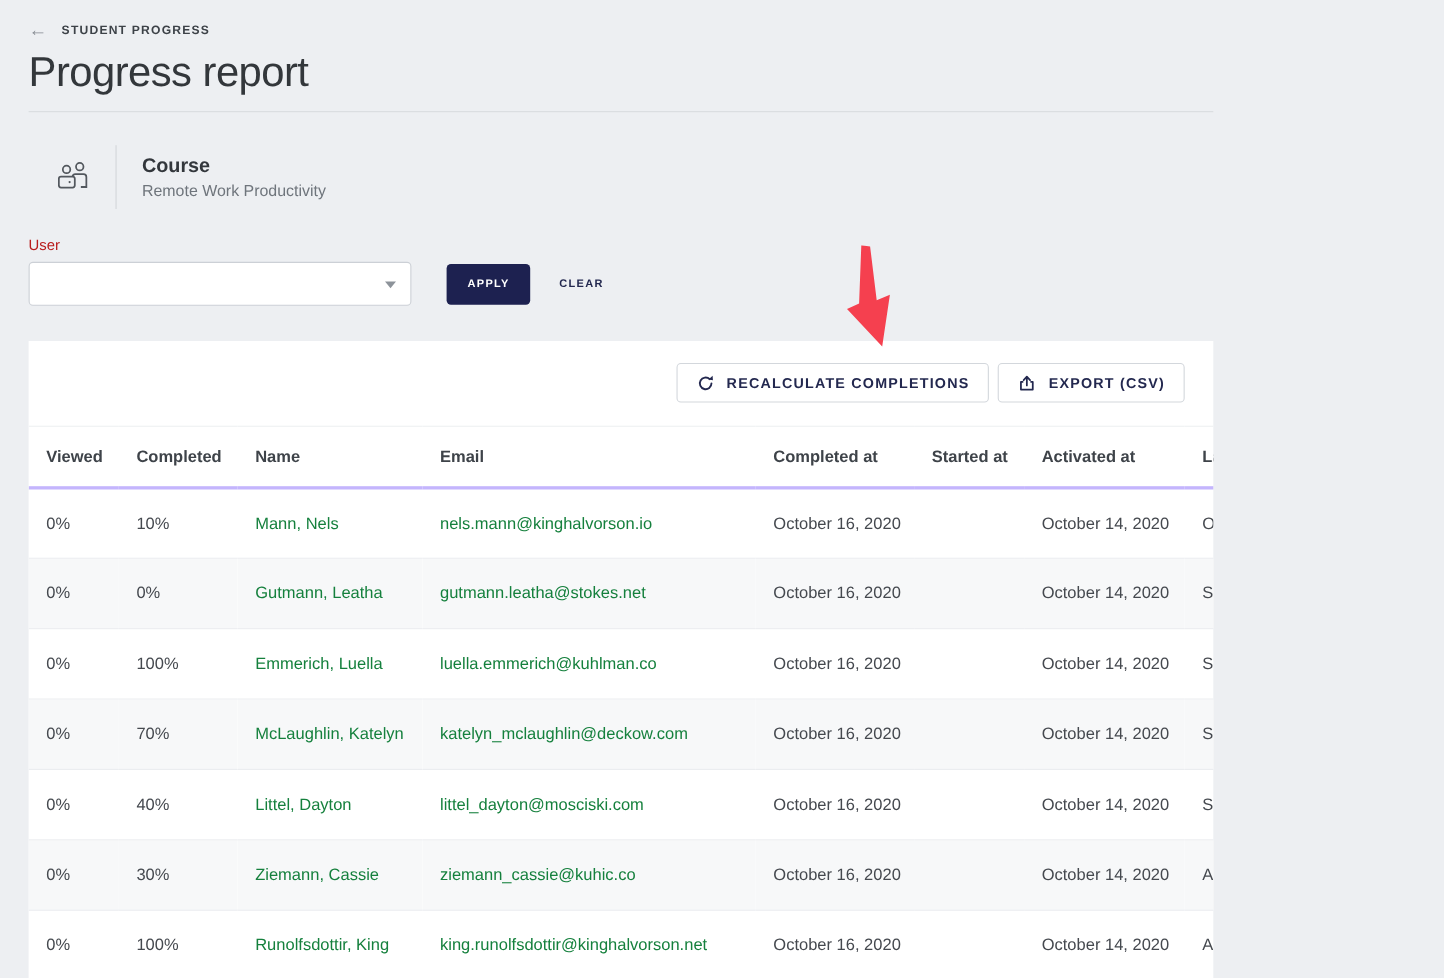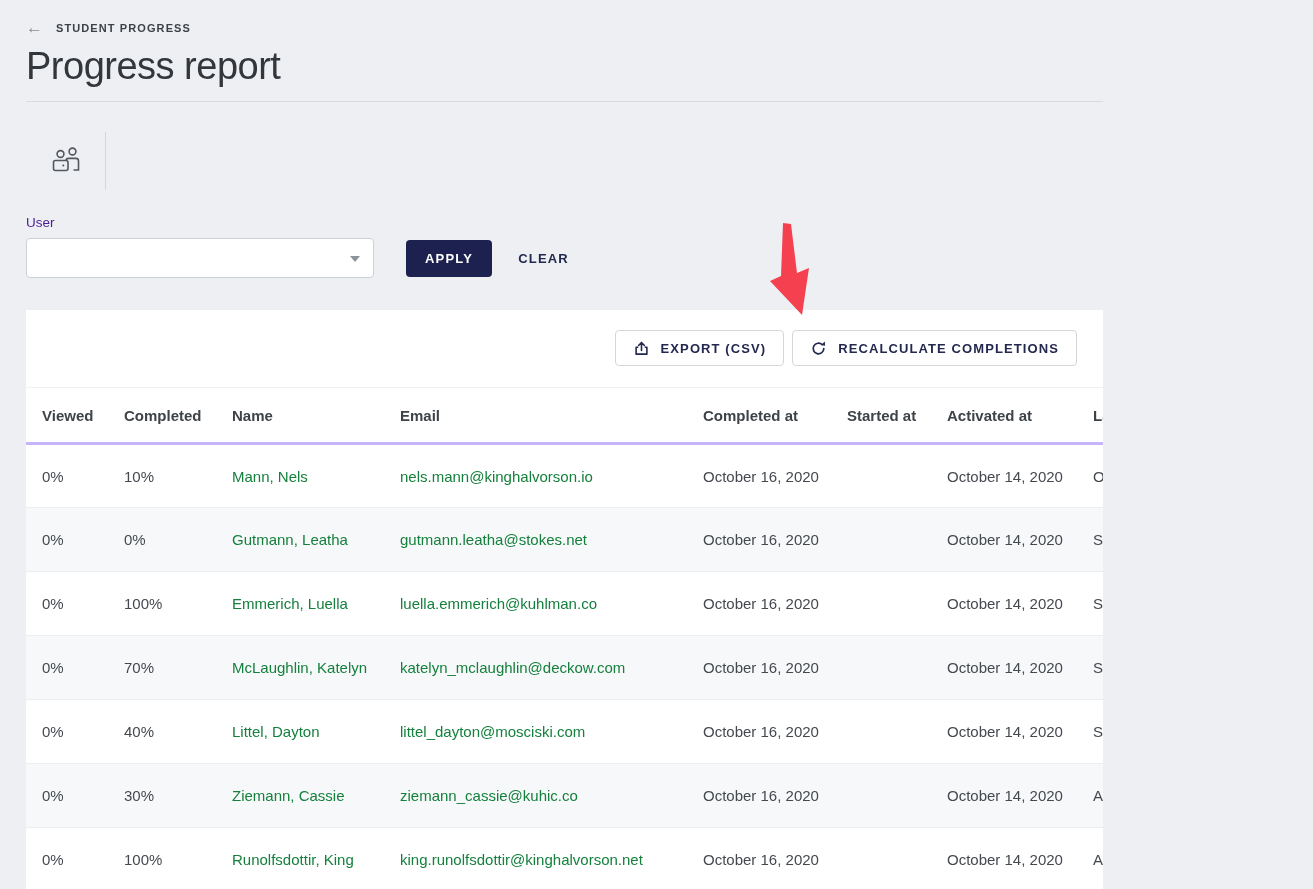--- a/index.html
+++ b/index.html
@@ -20,28 +20,28 @@
   
   .course-row { display:flex; align-items:center; margin-top:30px; height:58px; }
   .course-icon { width:32px; height:30px; margin-left:24px; flex:0 0 auto; }
   .course-vdiv { width:1px; height:58px; background:#d3d6da; margin-left:23px; }
   .course-text { margin-left:23px; }
   .course-label { font-size:18px; font-weight:700; color:#33373c; }
   .course-value { font-size:14.5px; color:#6f757c; margin-top:5px; }
 
   
   .filter-block { margin-top:25px; }
-  .user-label { display:block; font-size:13.5px; color:#4c1d95; }
+  .user-label { display:block; font-size:13.5px; color:#b91c1c; }
   .filter-row { display:flex; align-items:center; margin-top:8px; }
   .select { position:relative; width:348px; height:40px; background:#fff; border:1px solid #ccd0d6;
             border-radius:4px; cursor:pointer; display:flex; align-items:center; padding:0 30px 0 12px; }
   .select-value { font-size:14px; color:#3a3f45; }
   .caret { position:absolute; right:13px; top:17px; width:0; height:0;
            border-left:5px solid transparent; border-right:5px solid transparent; border-top:6px solid #8d939a; }
-  .btn { border:none; border-radius:4px; font-family:inherit; font-size:13px; font-weight:700;
+  .btn { border:none; border-radius:4px; font-family:inherit; font-size:10px; font-weight:700;
          letter-spacing:1.2px; cursor:pointer; white-space:nowrap; }
   .btn-primary { background:#1d2150; color:#fff; height:37px; padding:0 19px; margin-left:32px; }
   .btn-text { background:transparent; color:#23284f; height:37px; padding:0; margin-left:26px; }
 
   
   .card { position:relative; margin-top:32px; background:#fff; width:1077px; overflow:hidden; }
   .toolbar { display:flex; justify-content:flex-end; gap:8px; padding:20px 26px 21px; }
   .btn-outline { display:flex; align-items:center; gap:11px; background:#fff; border:1px solid #d3d7dc;
                  border-radius:4px; height:36px; padding:0 17px; color:#23284f; font-family:inherit;
                  font-size:13px; font-weight:700; letter-spacing:1.1px; cursor:pointer; white-space:nowrap; }
@@ -78,49 +78,53 @@
 
     <div class="course-row">
       <svg class="course-icon" viewBox="0 0 32 30" fill="none">
         <circle cx="22.5" cy="5.5" r="3.4" stroke="#53585e" stroke-width="1.6"></circle>
         <path d="M16 24 v-9 a2.6 2.6 0 0 1 2.6 -2.6 h7.3 a2.6 2.6 0 0 1 2.6 2.6 V24 h-5" stroke="#53585e" stroke-width="1.6"></path>
         <circle cx="10.5" cy="8" r="3.4" fill="#edeff2" stroke="#53585e" stroke-width="1.6"></circle>
         <rect x="3.5" y="14.5" width="14.5" height="10" rx="2" fill="#edeff2" stroke="#53585e" stroke-width="1.6"></rect>
         <circle cx="13.3" cy="19.5" r="1" fill="#53585e"></circle>
       </svg>
       <div class="course-vdiv"></div>
+      <div class="course-text">
+        <div class="course-label">Course</div>
+        <div class="course-value">Remote Work Productivity</div>
+      </div>
     </div>
 
     <div class="filter-block">
       <label class="user-label">User</label>
       <div class="filter-row">
         <div class="select">
           <span class="select-value"></span>
           <span class="caret"></span>
         </div>
         <button class="btn btn-primary">APPLY</button>
         <button class="btn btn-text">CLEAR</button>
       </div>
     </div>
 
     <div class="card">
       <div class="toolbar">
         <button class="btn-outline">
           <svg width="17" height="17" viewBox="0 0 18 18" fill="none">
+            <path d="M14.6 9 a5.6 5.6 0 1 1 -1.7 -4" stroke="#23284f" stroke-width="1.8" stroke-linecap="round"></path>
+            <path d="M15.7 1.6 L16 6 L11.7 5.2 Z" fill="#23284f"></path>
+          </svg>
+          <span>RECALCULATE COMPLETIONS</span>
+        </button>
+        <button class="btn-outline">
+          <svg width="17" height="17" viewBox="0 0 18 18" fill="none">
             <path d="M5.6 7.6 H3.3 V15 H14.7 V7.6 H12.4" stroke="#23284f" stroke-width="1.7" stroke-linejoin="round"></path>
             <path d="M9 11 V2.8 M5.9 5.8 L9 2.6 L12.1 5.8" stroke="#23284f" stroke-width="1.7" stroke-linecap="round" stroke-linejoin="round"></path>
           </svg>
           <span>EXPORT (CSV)</span>
-        </button>
-        <button class="btn-outline">
-          <svg width="17" height="17" viewBox="0 0 18 18" fill="none">
-            <path d="M14.6 9 a5.6 5.6 0 1 1 -1.7 -4" stroke="#23284f" stroke-width="1.8" stroke-linecap="round"></path>
-            <path d="M15.7 1.6 L16 6 L11.7 5.2 Z" fill="#23284f"></path>
-          </svg>
-          <span>RECALCULATE COMPLETIONS</span>
         </button>
       </div>
 
       <table>
         <colgroup>
           <col style="width:82px">
             <col style="width:108px">
             <col style="width:168px">
             <col style="width:303px">
           <col style="width:144px">

